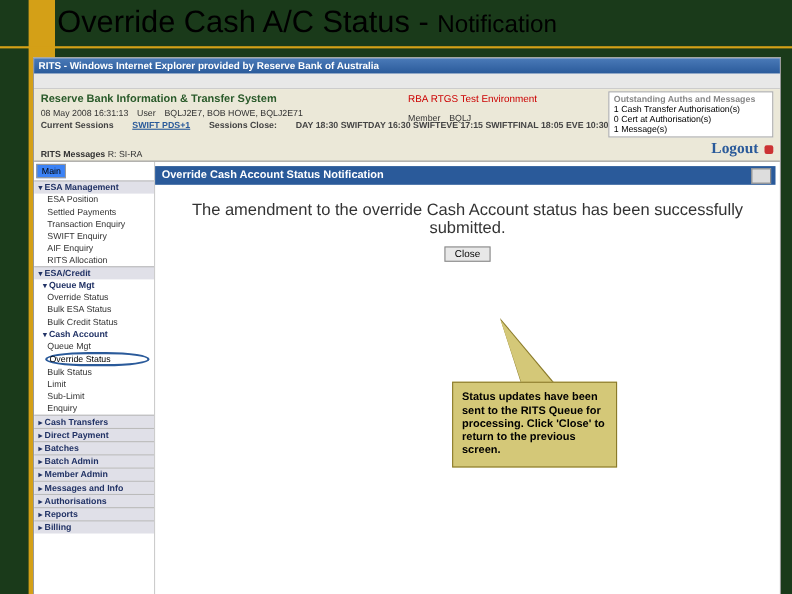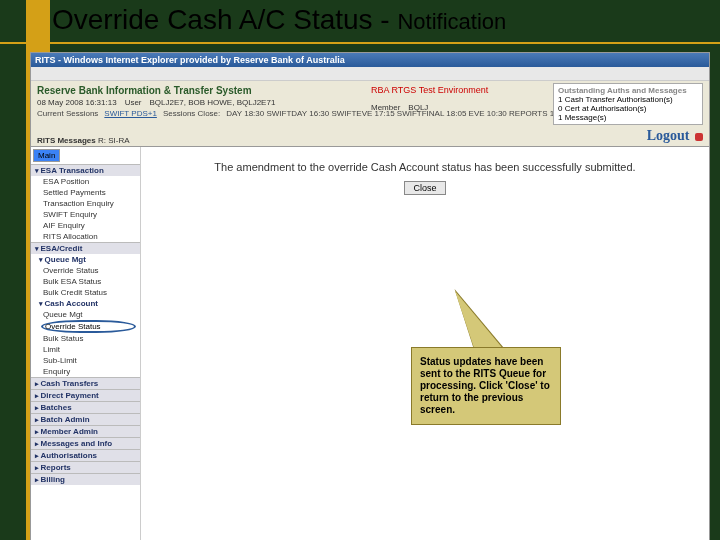--- a/index.html
+++ b/index.html
@@ -13,40 +13,40 @@
   .window { position: absolute; left: 30px; top: 52px; width: 680px; height: 528px; background: #fff; border: 1px solid #999; font-size: 9px; }
   .win-title { background: linear-gradient(#4a7ab8,#2a5a9a); color: #fff; padding: 2px 4px; font-size: 9px; font-weight: bold; }
   .toolbar { height: 14px; background: #e8e8e8; border-bottom: 1px solid #ccc; }
 
   .header { background: #ebe8d8; padding: 4px 6px; border-bottom: 1px solid #999; position: relative; height: 66px; }
   .rba-title { color: #2a5a2a; font-weight: bold; font-size: 10px; }
   .env { position: absolute; left: 340px; top: 4px; color: #c00; font-size: 9px; }
   .auths-box { position: absolute; right: 6px; top: 2px; width: 150px; border: 1px solid #aaa; padding: 2px 4px; font-size: 8px; background: #ffffff; }
   .auths-box .hdr { color: #888; font-weight: bold; font-size: 8px; }
   .hdr-row { margin-top: 2px; font-size: 8px; color: #333; display:flex; gap:8px; }
-  .session-row { margin-top: 2px; font-size: 8px; color: #444; display:flex; gap:6px; flex-wrap:wrap; }
+  .session-row { margin-top: 2px; font-size: 8px; color: #444; display:flex; gap:17px; flex-wrap:wrap;font-weight:bold; }
   .logout { position: absolute; right: 6px; bottom: 2px; color: #2a5a9a; font-size: 14px; font-weight: bold; font-family: Liberation Serif, serif; }
   .logout-icon { display: inline-block; width: 8px; height: 8px; background: #c33; border-radius: 2px; vertical-align: middle; margin-left: 2px; }
   .msg-row { font-size: 8px; color: #333; margin-top: 18px; }
 
   .body { display: flex; height: calc(100% - 96px); }
   .sidebar { width: 110px; background: #fff; border-right: 1px solid #ccc; font-size: 8px; overflow: hidden; }
   .main-btn { background: #3b82f6; border: 1px solid #999; padding: 1px 4px; margin: 2px; font-size: 8px; display: inline-block; }
   .sec-hdr { background: #e0e0e8; color: #223366; font-weight: bold; padding: 1px 4px; font-size: 8px; border-top: 1px solid #bbb; cursor: default; }
   .sec-hdr::before { content: "▸"; margin-right: 2px; font-size: 7px; }
   .sec-hdr.open::before { content: "▾"; }
   .item { padding: 1px 2px 1px 12px; color: #333; font-size: 8px; cursor: default; }
   .subhdr { padding: 1px 2px 1px 8px; color: #223366; font-size: 8px; font-weight: bold; }
   .subhdr::before { content: "▾"; margin-right: 2px; font-size: 7px; }
   .item.sel { border: 2px solid #2a5a9a; border-radius: 50%/60%; margin: 0 4px 0 10px; padding: 0 2px; color: #000; }
 
   .content { flex: 1; padding: 0; position: relative; }
   .content-title { background: #2a5a9a; color: #fff; font-weight: bold; padding: 3px 6px; font-size: 10px; margin: 4px 4px 0 0; position: relative; }
   .printer-icon { position: absolute; right: 4px; top: 2px; width: 18px; height: 14px; background: #ddd; border: 1px solid #888; }
-  .notif { text-align: center; font-size: 11px; color: #333; margin: 14px 20px 8px 20px; }
+  .notif { text-align: center; font-size: 15px; color: #333; margin: 14px 20px 8px 20px; }
   .close-btn { display: block; margin: 6px auto; background: #e8e8e8; border: 1px solid #888; padding: 1px 8px; font-size: 9px; cursor: default; }
 
   .callout { position: absolute; left: 270px; top: 200px; width: 150px; background: #d4c878; border: 1px solid #8a7a2a; padding: 8px; font-size: 10px; font-weight: bold; color: #000; line-height: 1.2; }
   .callout-tail { position: absolute; left: 320px; top: 144px; width: 0; height: 0; border-left: 8px solid transparent; border-right: 22px solid transparent; border-bottom: 60px solid #d4c878; transform: skewX(25deg); }
   .callout-tail-b { position: absolute; left: 319px; top: 142px; width: 0; height: 0; border-left: 9px solid transparent; border-right: 23px solid transparent; border-bottom: 62px solid #8a7a2a; transform: skewX(25deg); }
 </style>
 </head>
 <body>
 
 <div class="slide">
@@ -92,21 +92,21 @@
       <div class="logout">
         <span>Logout</span>
         <span class="logout-icon"></span>
       </div>
     </div>
 
     <div class="body">
       <div class="sidebar">
         <span class="main-btn">Main</span>
         <div id="sidebar-sections">
-            <div class="sec-hdr open">ESA Transaction</div>
+            <div class="sec-hdr open">ESA Management</div>
             <div class="item">ESA Position</div>
             <div class="item">Settled Payments</div>
             <div class="item">Transaction Enquiry</div>
             <div class="item">SWIFT Enquiry</div>
             <div class="item">AIF Enquiry</div>
             <div class="item">RITS Allocation</div>
             <div class="sec-hdr open">ESA/Credit</div>
             <div class="subhdr">Queue Mgt</div>
             <div class="item">Override Status</div>
             <div class="item">Bulk ESA Status</div>
@@ -123,20 +123,24 @@
             <div class="sec-hdr">Batches</div>
             <div class="sec-hdr">Batch Admin</div>
             <div class="sec-hdr">Member Admin</div>
             <div class="sec-hdr">Messages and Info</div>
             <div class="sec-hdr">Authorisations</div>
             <div class="sec-hdr">Reports</div>
             <div class="sec-hdr">Billing</div>
           </div>
       </div>
       <div class="content">
+        <div class="content-title">
+          <span>Override Cash Account Status Notification</span>
+          <span class="printer-icon"></span>
+        </div>
         <div class="notif">The amendment to the override Cash Account status has been successfully submitted.</div>
         <button class="close-btn">Close</button>
 
         <div class="callout-tail-b"></div>
         <div class="callout-tail"></div>
         <div class="callout">Status updates have been sent to the RITS Queue for processing. Click 'Close' to return to the previous screen.</div>
       </div>
     </div>
   </div>
 </div>

